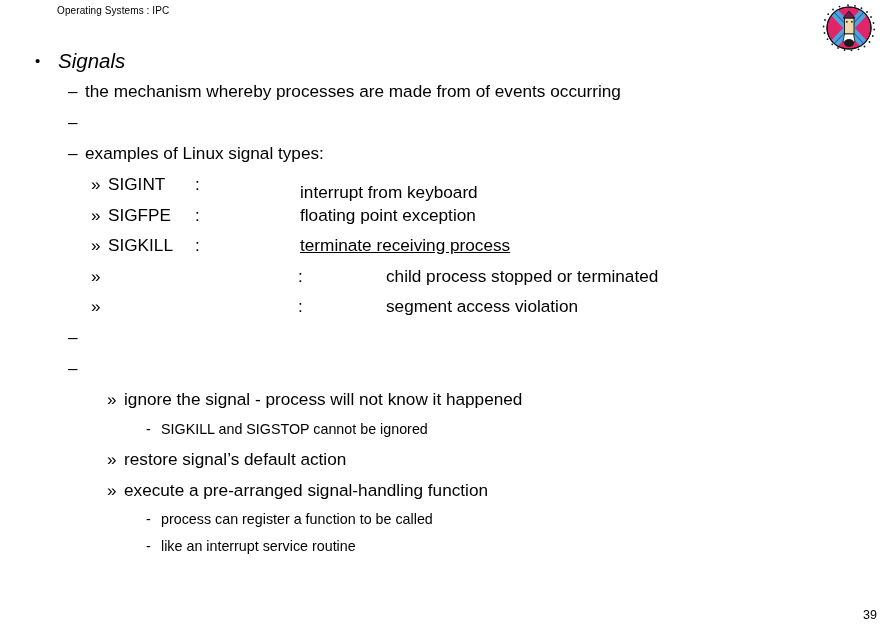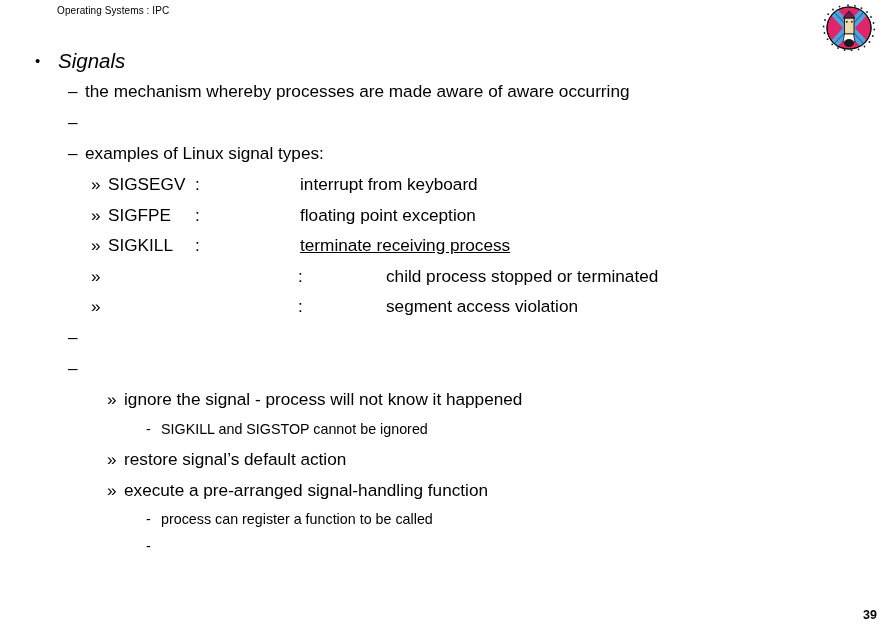--- a/index.html
+++ b/index.html
@@ -146,21 +146,20 @@
   }
 
   
   #page-number {
     position: absolute;
     right: 14px;
     bottom: 7px;
     font-size: 12.5px;
     line-height: 15px;
     color: #000;
-    font-weight: bold;
   }
 </style>
 </head>
 <body>
 
 <div id="slide-header">Operating Systems : IPC</div>
 
 <div id="crest-logo">
   <svg viewBox="0 0 58 50" width="58" height="50" xmlns="http://www.w3.org/2000/svg">
 
@@ -212,35 +211,35 @@
 
 <div id="slide-body">
 
   <div class="line lvl1">
     <span class="bullet">•</span>
     <span>Signals</span>
   </div>
 
   <div class="line lvl2">
     <span class="bullet">–</span>
-    <span>the mechanism whereby processes are made aware of aware occurring</span>
+    <span>the mechanism whereby processes are made from of events occurring</span>
   </div>
   <div class="line lvl2">
     <span class="bullet">–</span>
   </div>
   <div class="line lvl2">
     <span class="bullet">–</span>
     <span>examples of Linux signal types:</span>
   </div>
 
   <div class="line lvl3">
     <span class="bullet">»</span>
-    <span class="sig-name">SIGSEGV</span>
+    <span class="sig-name">SIGINT</span>
     <span class="sig-colon" style="left: 195px;">:</span>
-    <span class="sig-desc" style="left: 300px;">interrupt from keyboard</span>
+    <span class="sig-desc" style="left: 300px; margin-top: 8px;">interrupt from keyboard</span>
   </div>
   <div class="line lvl3">
     <span class="bullet">»</span>
     <span class="sig-name">SIGFPE</span>
     <span class="sig-colon" style="left: 195px;">:</span>
     <span class="sig-desc" style="left: 300px;">floating point exception</span>
   </div>
   <div class="line lvl3">
     <span class="bullet">»</span>
     <span class="sig-name">SIGKILL</span>
@@ -279,17 +278,18 @@
   <div class="line lvl3b">
     <span class="bullet">»</span>
     <span>execute a pre-arranged signal-handling function</span>
   </div>
   <div class="line lvl4b">
     <span class="bullet">-</span>
     <span>process can register a function to be called</span>
   </div>
   <div class="line lvl4b">
     <span class="bullet">-</span>
+    <span>like an interrupt service routine</span>
   </div>
 
 </div>
 
 <div id="page-number">39</div>
 
 </body></html>

